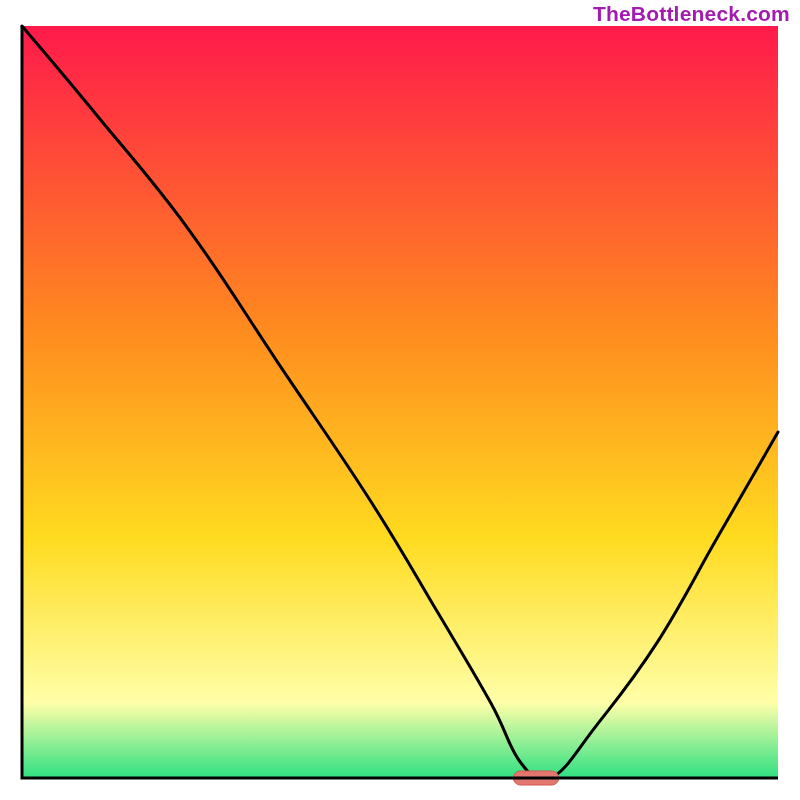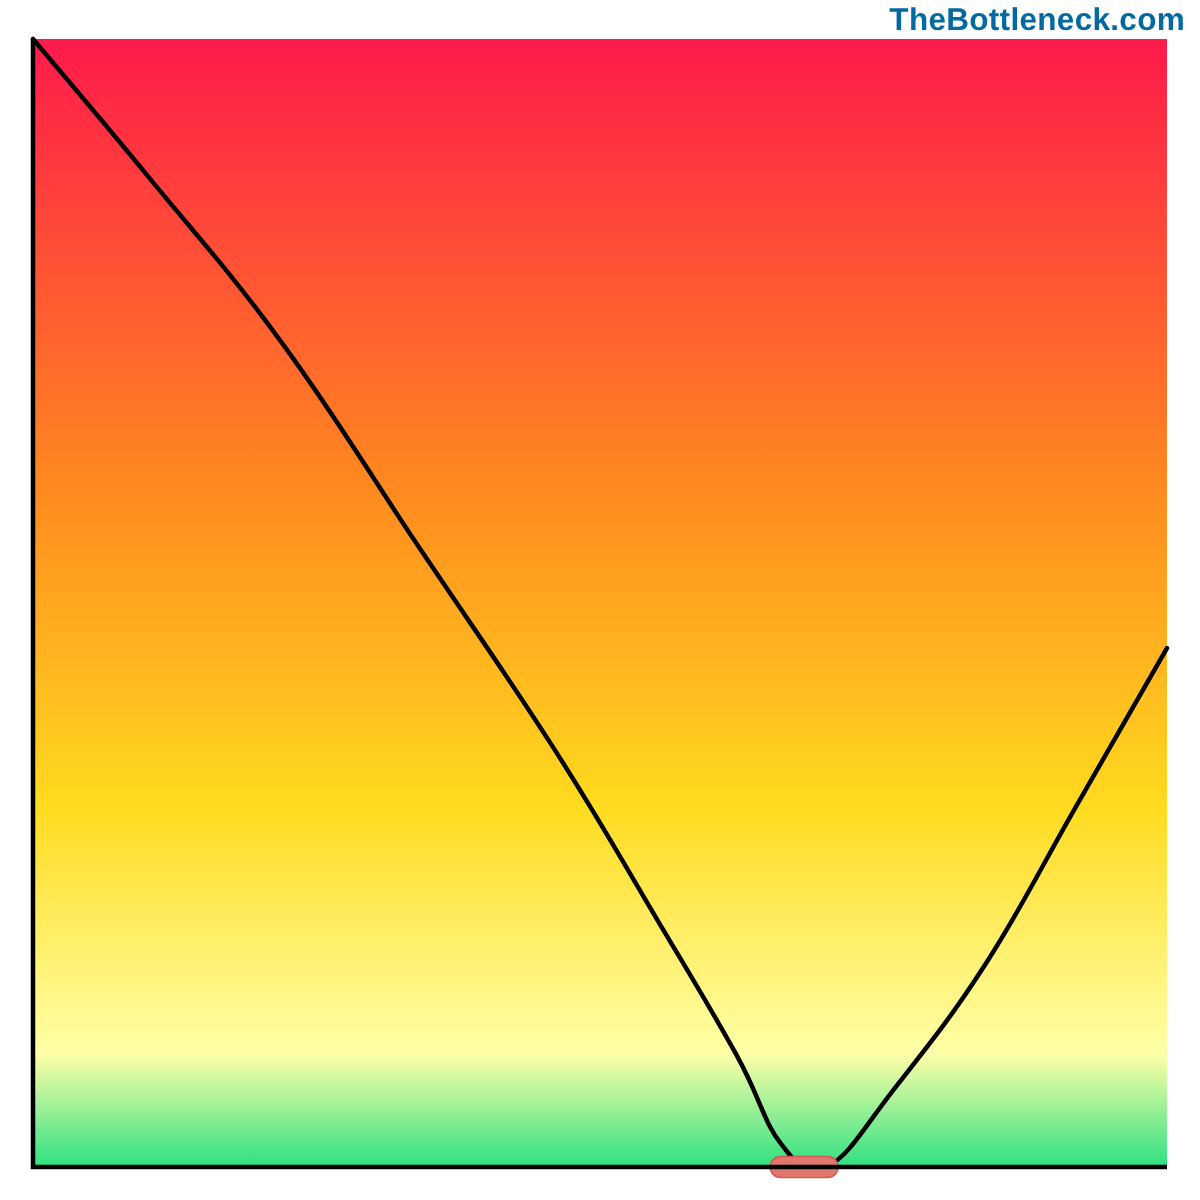--- a/index.html
+++ b/index.html
@@ -15,21 +15,21 @@
     width: 800px;
     height: 800px;
   }
   .watermark {
     position: absolute;
     top: 2px;
     right: 10px;
     font-family: Arial, Helvetica, sans-serif;
     font-size: 21px;
     font-weight: 600;
-    color: #0369a1;
+    color: #a21caf;
     letter-spacing: 0.2px;
   }
   svg.plot {
     position: absolute;
     left: 0;
     top: 0;
   }
 </style>
 </head>
 <body>

